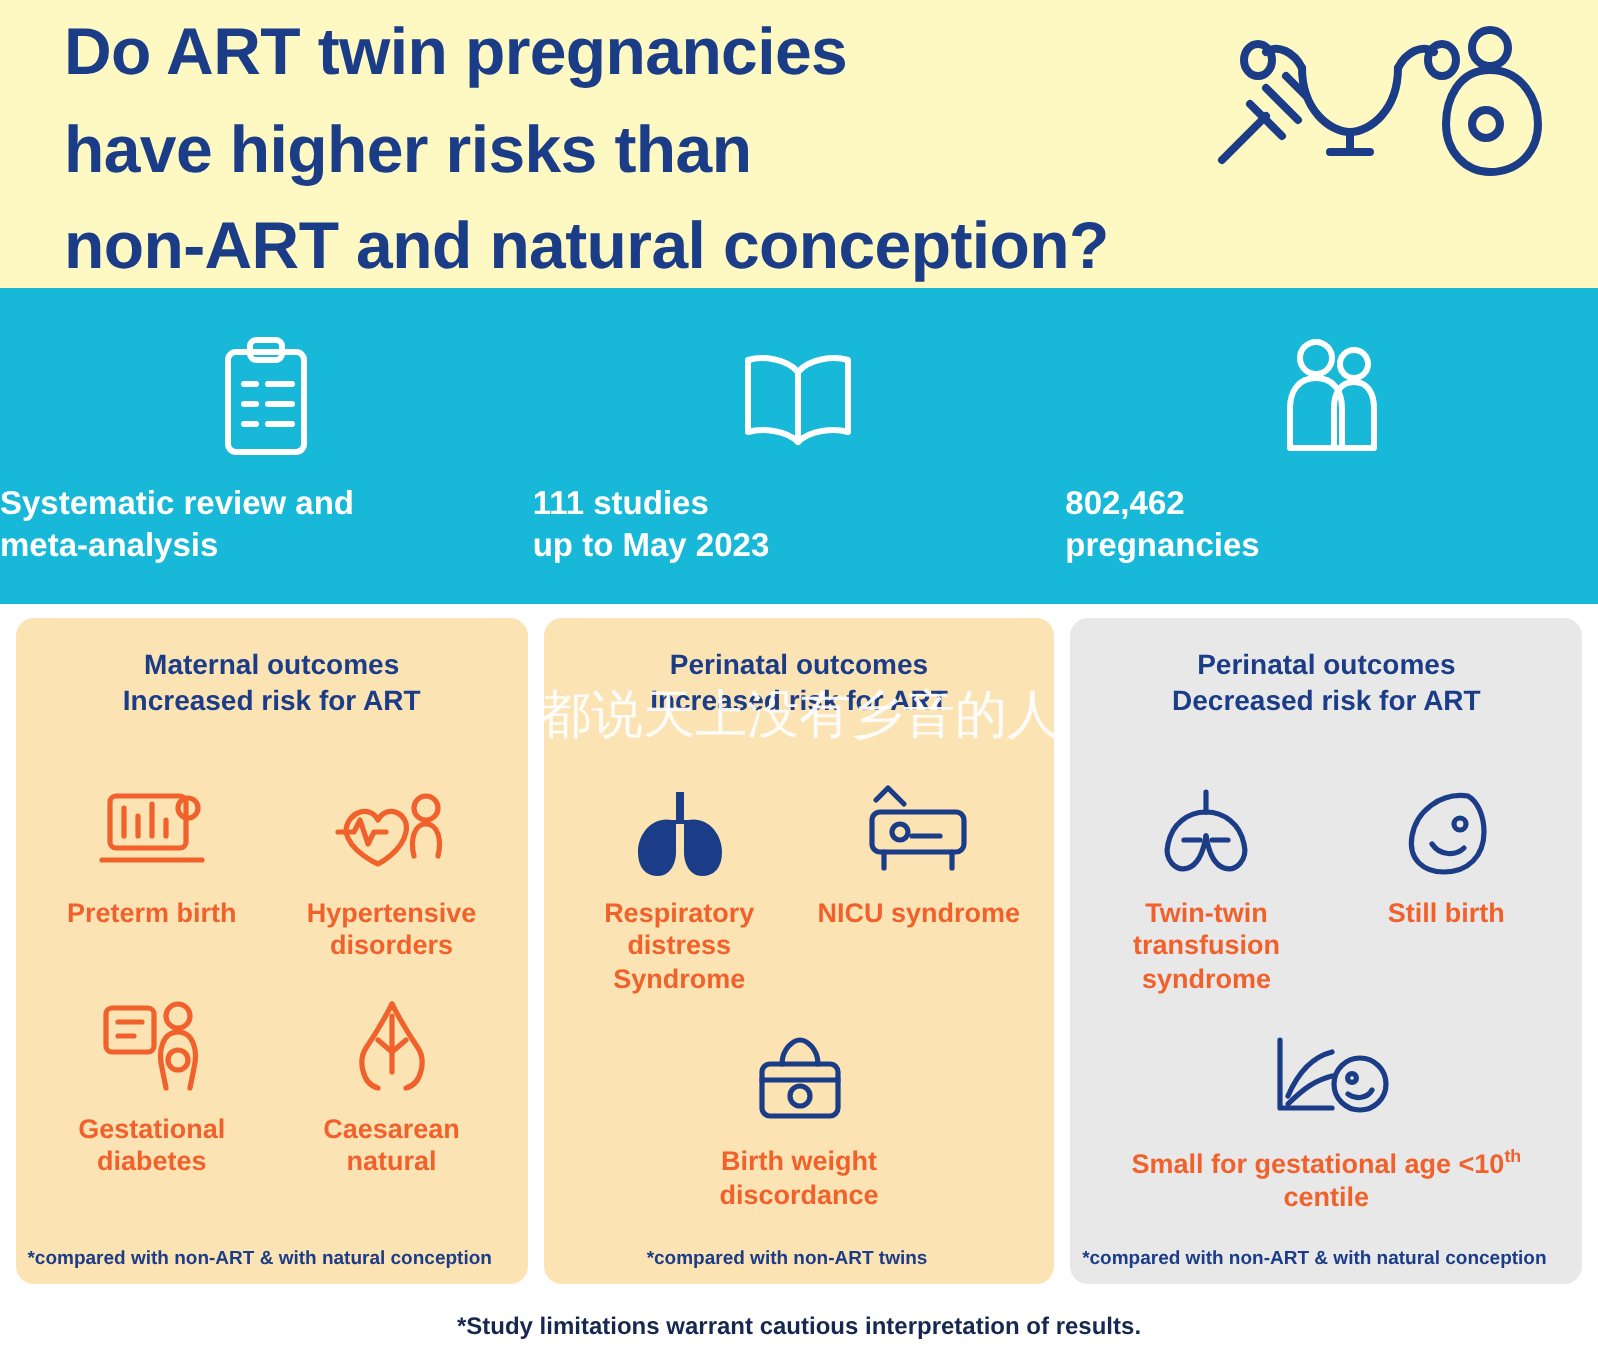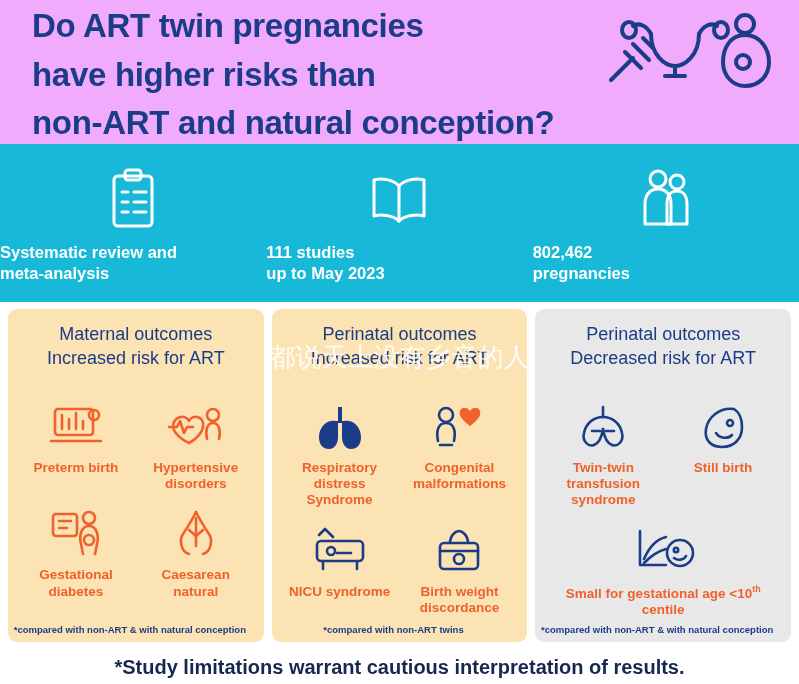--- a/index.html
+++ b/index.html
@@ -12,21 +12,21 @@
     height: 684px;
     font-family: "Liberation Sans", sans-serif;
     overflow: hidden;
     position: relative;
   }
 
   
   .header {
     position: relative;
     height: 144px;
-    background: #f0abfc;
+    background: #fef9c3;
     padding: 6px 0 0 0;
     box-sizing: border-box;
   }
   .header-title {
     position: absolute;
     left: 32px;
     top: 2px;
     width: 580px;
     font-size: 33px;
     font-weight: bold;
@@ -84,22 +84,22 @@
     border-radius: 9px;
     position: relative;
     padding: 14px 8px 0 8px;
     box-sizing: border-box;
   }
   .panel.orange { background: #fbe3b4; }
   .panel.grey   { background: #e8e8e8; }
 
   .panel-title {
     text-align: center;
-    font-size: 18px;
-    font-weight: normal;
+    font-size: 14px;
+    font-weight: bold;
     color: #1b3c87;
     line-height: 1.32;
     margin-bottom: 20px;
   }
   .panel-title .t2 { display: block; }
 
   .items {
     display: flex;
     flex-wrap: wrap;
     justify-content: space-around;
@@ -133,21 +133,21 @@
     bottom: 7px;
     text-align: center;
     font-size: 9.5px;
     font-weight: bold;
     color: #1b3c87;
   }
 
   
   .footer {
     text-align: center;
-    font-size: 20px;
+    font-size: 12px;
     font-weight: bold;
     color: #16284f;
     padding-top: 14px;
   }
 
   
   .watermark {
     position: absolute;
     left: 50%;
     transform: translateX(-50%);
@@ -335,33 +335,20 @@
             <g fill="#1b3c87">
               <path d="M27 6 h4 v16 h-4 z"></path>
               <path d="M25 20 C16 18, 8 26, 8 36 C8 44, 12 48, 18 48 C24 48, 27 42, 27 36 V20 Z"></path>
               <path d="M33 20 C42 18, 50 26, 50 36 C50 44, 46 48, 40 48 C34 48, 31 42, 31 36 V20 Z"></path>
             </g>
           </svg>
         </div>
         <div class="lbl">Respiratory distress Syndrome</div>
       </div>
 
-      <div class="item">
-        <div class="ic">
-          <svg width="58" height="52" viewBox="0 0 58 52">
-            <g fill="none" stroke="#1b3c87" stroke-width="2.6" stroke-linecap="round" stroke-linejoin="round">
-              <circle cx="16" cy="14" r="7"></circle>
-              <path d="M16 22 C8 22, 6 30, 8 40 M16 22 C24 22, 26 30, 24 40"></path>
-              <path d="M10 44 h12"></path>
-            </g>
-            <path d="M40 10 C36 4, 28 7, 30 14 C31.5 19, 40 25, 40 25 C40 25, 48.5 19, 50 14 C52 7, 44 4, 40 10 Z" fill="#f0612b"></path>
-          </svg>
-        </div>
-        <div class="lbl">Congenital malformations</div>
-      </div>
 
       <div class="item">
         <div class="ic">
           <svg width="58" height="52" viewBox="0 0 58 52">
             <g fill="none" stroke="#1b3c87" stroke-width="2.6" stroke-linecap="round" stroke-linejoin="round">
               <rect x="6" y="16" width="46" height="20" rx="4"></rect>
               <path d="M12 36 v8 M46 36 v8"></path>
               <circle cx="20" cy="26" r="4"></circle>
               <path d="M26 28 h14"></path>
               <path d="M8 10 l6 -6 l8 8"></path>

